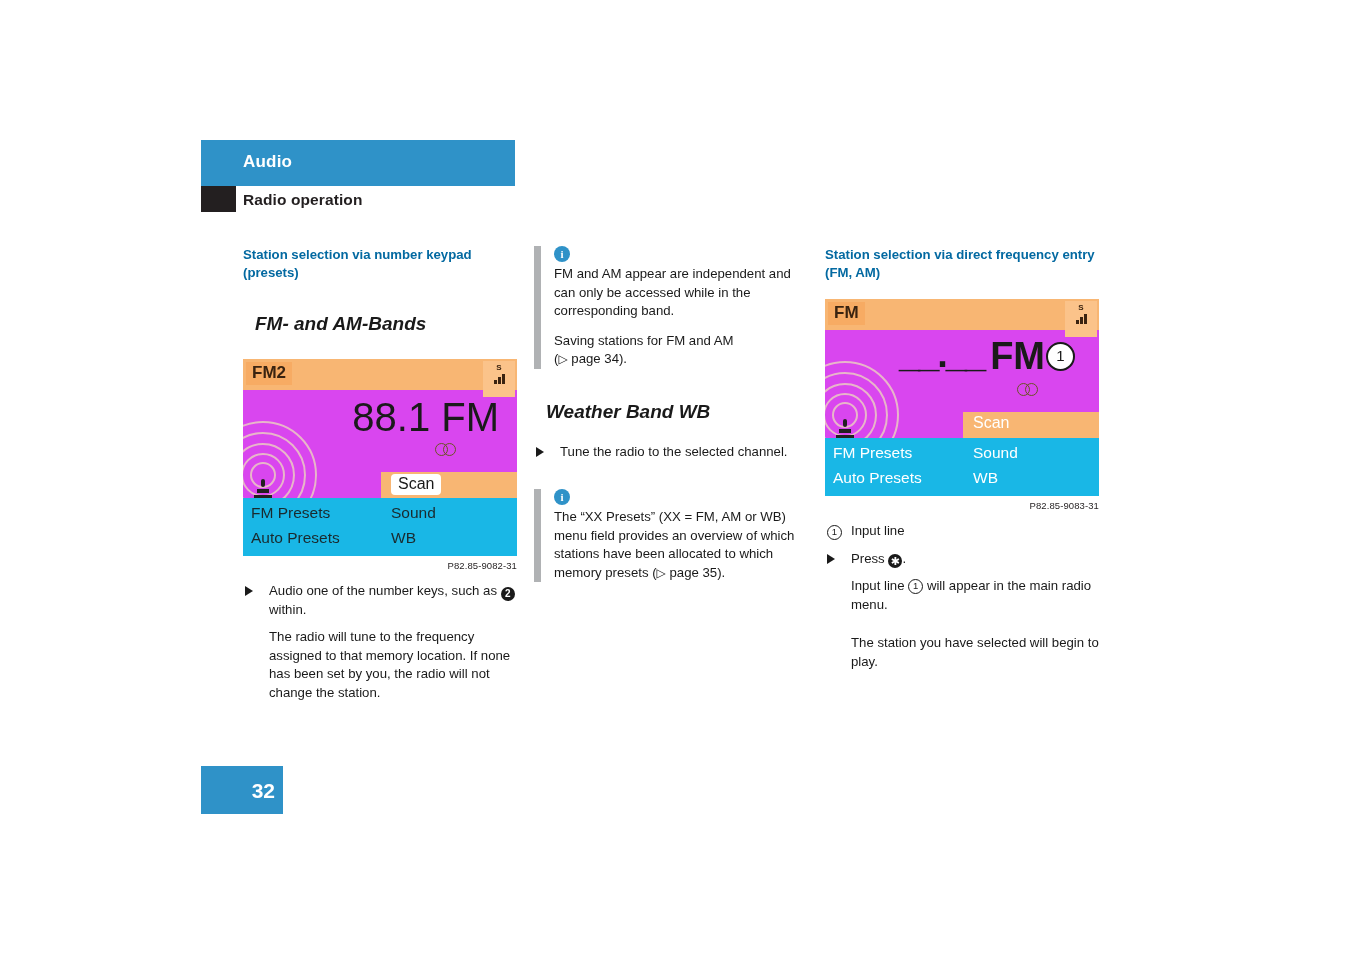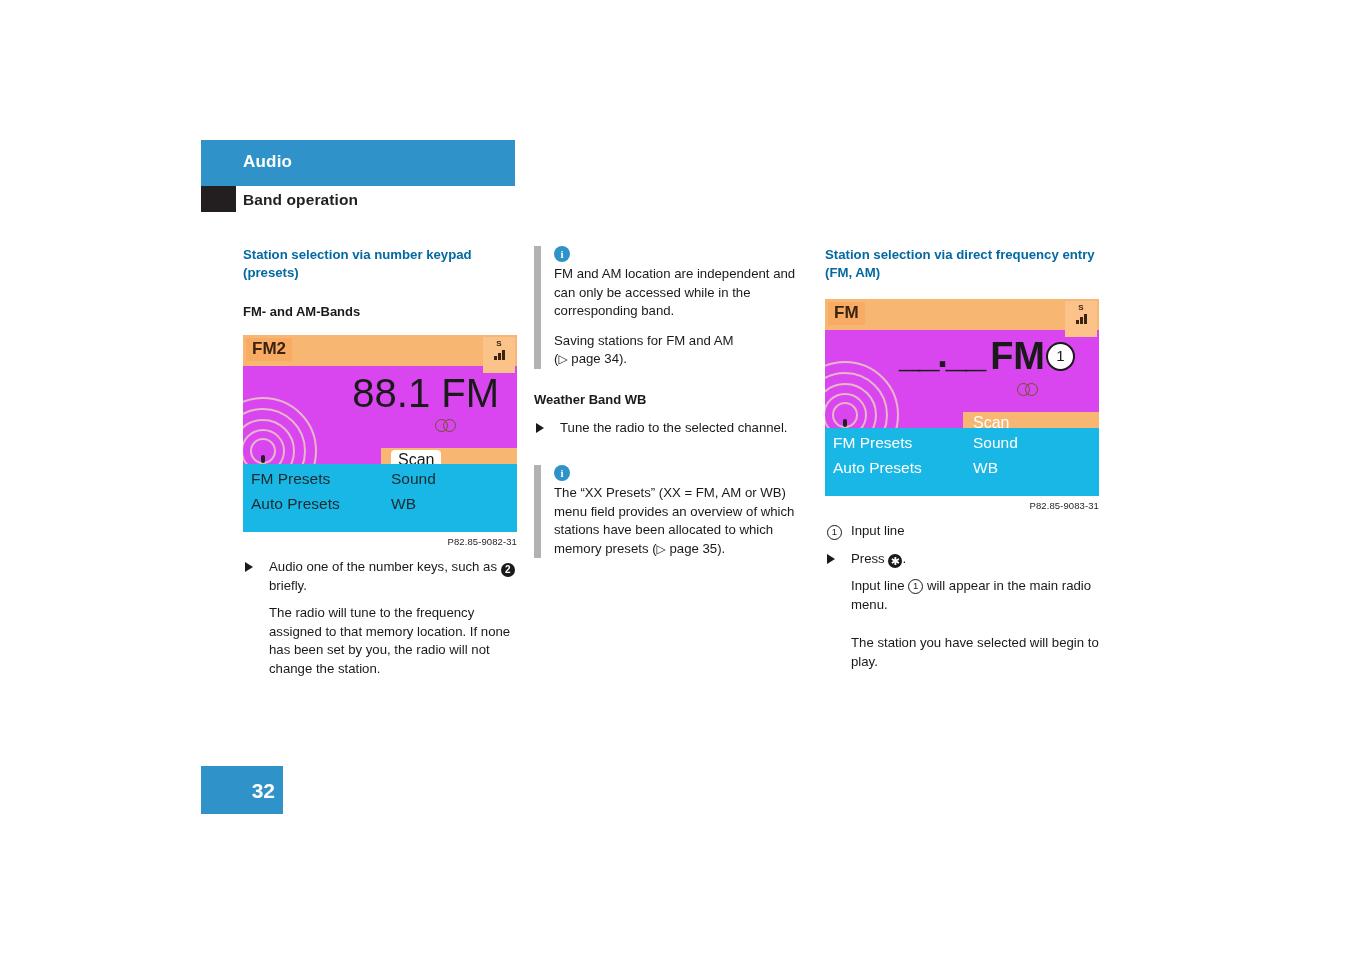--- a/index.html
+++ b/index.html
@@ -63,23 +63,24 @@
   .col-3 { left: 825px; }
 
   h3.sec {
     margin: 0 0 0 0;
     font-size: 13.2px;
     font-weight: bold;
     line-height: 17.5px;
     color: #0369a1;
   }
   h4.subsec {
-    margin: 0;
-    font-size: 13px;
-    font-weight: bold;
+    margin: 12px;
+    font-size: 19px;
+    font-weight: bold;
+    font-style: italic;
     line-height: 17.5px;
     color: #1a1a1a;
   }
   p.body {
     margin: 0;
     font-size: 13.2px;
     line-height: 18.6px;
     color: #1a1a1a;
   }
   .gap-14 { height: 14px; }
@@ -346,21 +347,21 @@
     position: absolute;
     left: 148px;
     top: 2px;
     color: #ffffff;
     font-size: 16px;
   }
 
   .radio .menu {
     position: absolute;
     left: 0; right: 0; bottom: 0;
-    height: 68px;
+    height: 58px;
     background: #19b7e6;
   }
   .radio .menu div {
     position: absolute;
     font-size: 15.5px;
   }
   .radio .menu.dark div { color: #1a2a2e; }
   .radio .menu.light div { color: #ffffff; }
   .radio .menu .m1 { left: 8px;  top: 6px; }
   .radio .menu .m2 { left: 8px;  top: 31px; }
@@ -396,21 +397,21 @@
     font-weight: bold;
   }
 </style>
 </head>
 <body>
 
 <div class="hdr-band">
   <div class="hdr-band-title">Audio</div>
 </div>
 <div class="hdr-sub-sq"></div>
-<div class="hdr-sub-title">Band operation</div>
+<div class="hdr-sub-title">Radio operation</div>
 
 <div class="col col-1">
 
   <h3 class="sec">Station selection via number keypad (presets)</h3>
   <div class="gap-22"></div>
   <h4 class="subsec">FM- and AM-Bands</h4>
   <div class="gap-14"></div>
 
   <div class="radio">
     <div class="topbar"></div>
@@ -458,34 +459,34 @@
     </div>
   </div>
   <div class="figcap">P82.85-9082-31</div>
 
   <div class="gap-11"></div>
 
   <div class="step">
     <span class="tri"></span>
     <span>Audio one of the number keys, such as</span>
     <span class="keyk">2</span>
-    <span>briefly.</span>
+    <span>within.</span>
   </div>
 
   <div class="gap-9"></div>
 
   <div class="indent">The radio will tune to the frequency assigned to that memory location. If none has been set by you, the radio will not change the station.</div>
 </div>
 
 <div class="col col-2">
 
   <div class="infobox">
     <div class="bar"></div>
     <div class="i-icon">i</div>
-    <p class="body">FM and AM location are independent and can only be accessed while in the corresponding band.</p>
+    <p class="body">FM and AM appear are independent and can only be accessed while in the corresponding band.</p>
     <div class="gap-11"></div>
     <p class="body"><span>Saving stations for FM and AM</span><br>(<span class="arrowref">▷</span> <span>page 34).</span></p>
   </div>
 
   <div class="gap-22"></div>
 
   <h4 class="subsec">Weather Band WB</h4>
   <div class="gap-11"></div>
 
   <div class="step">

